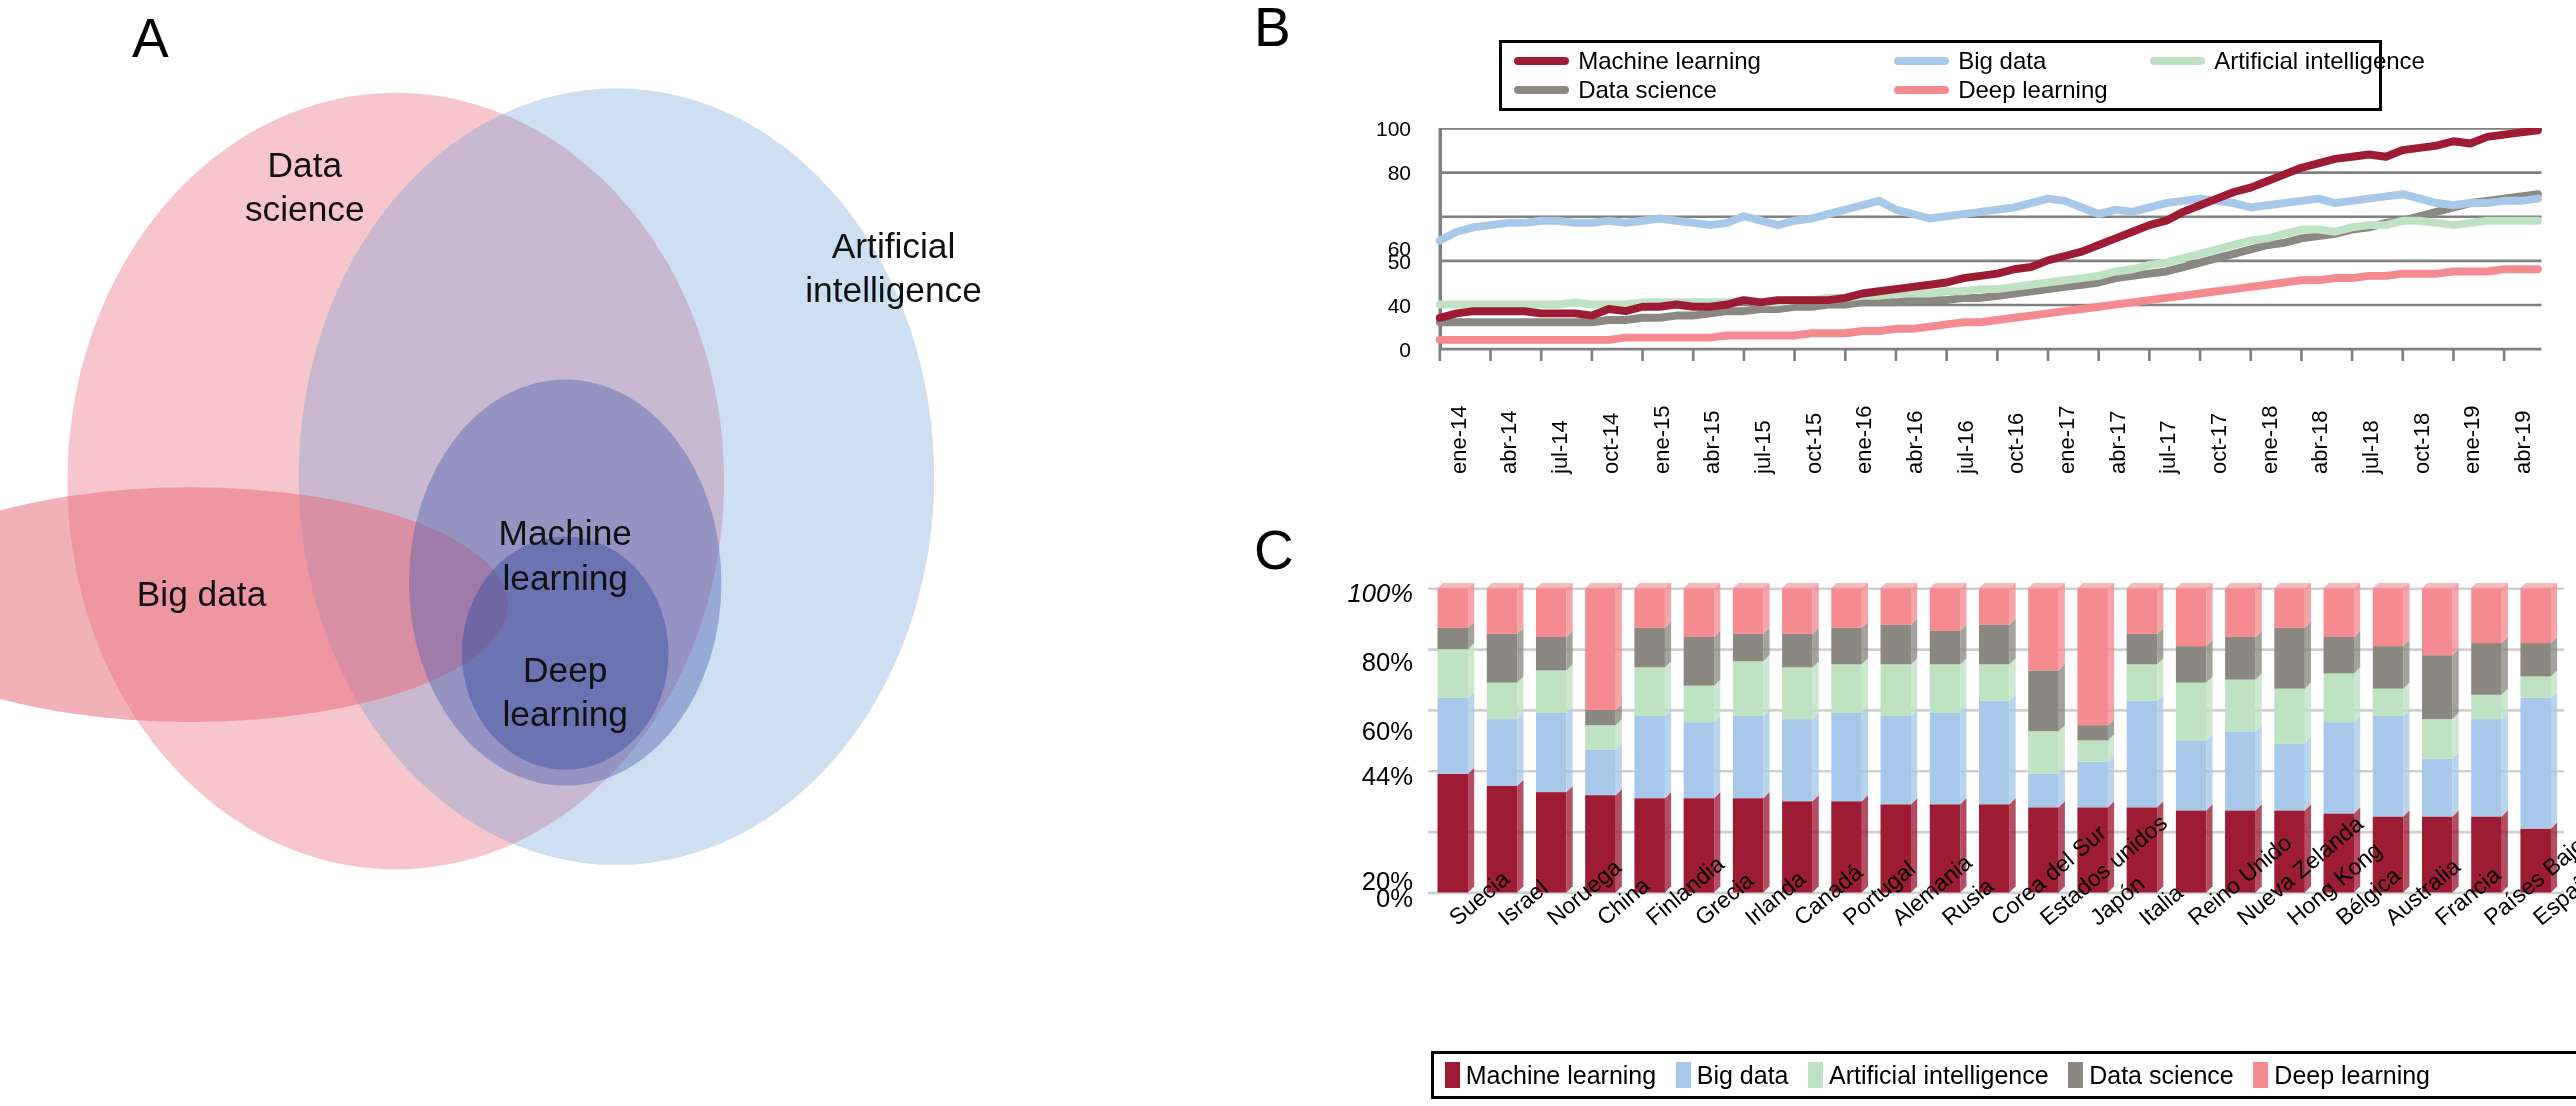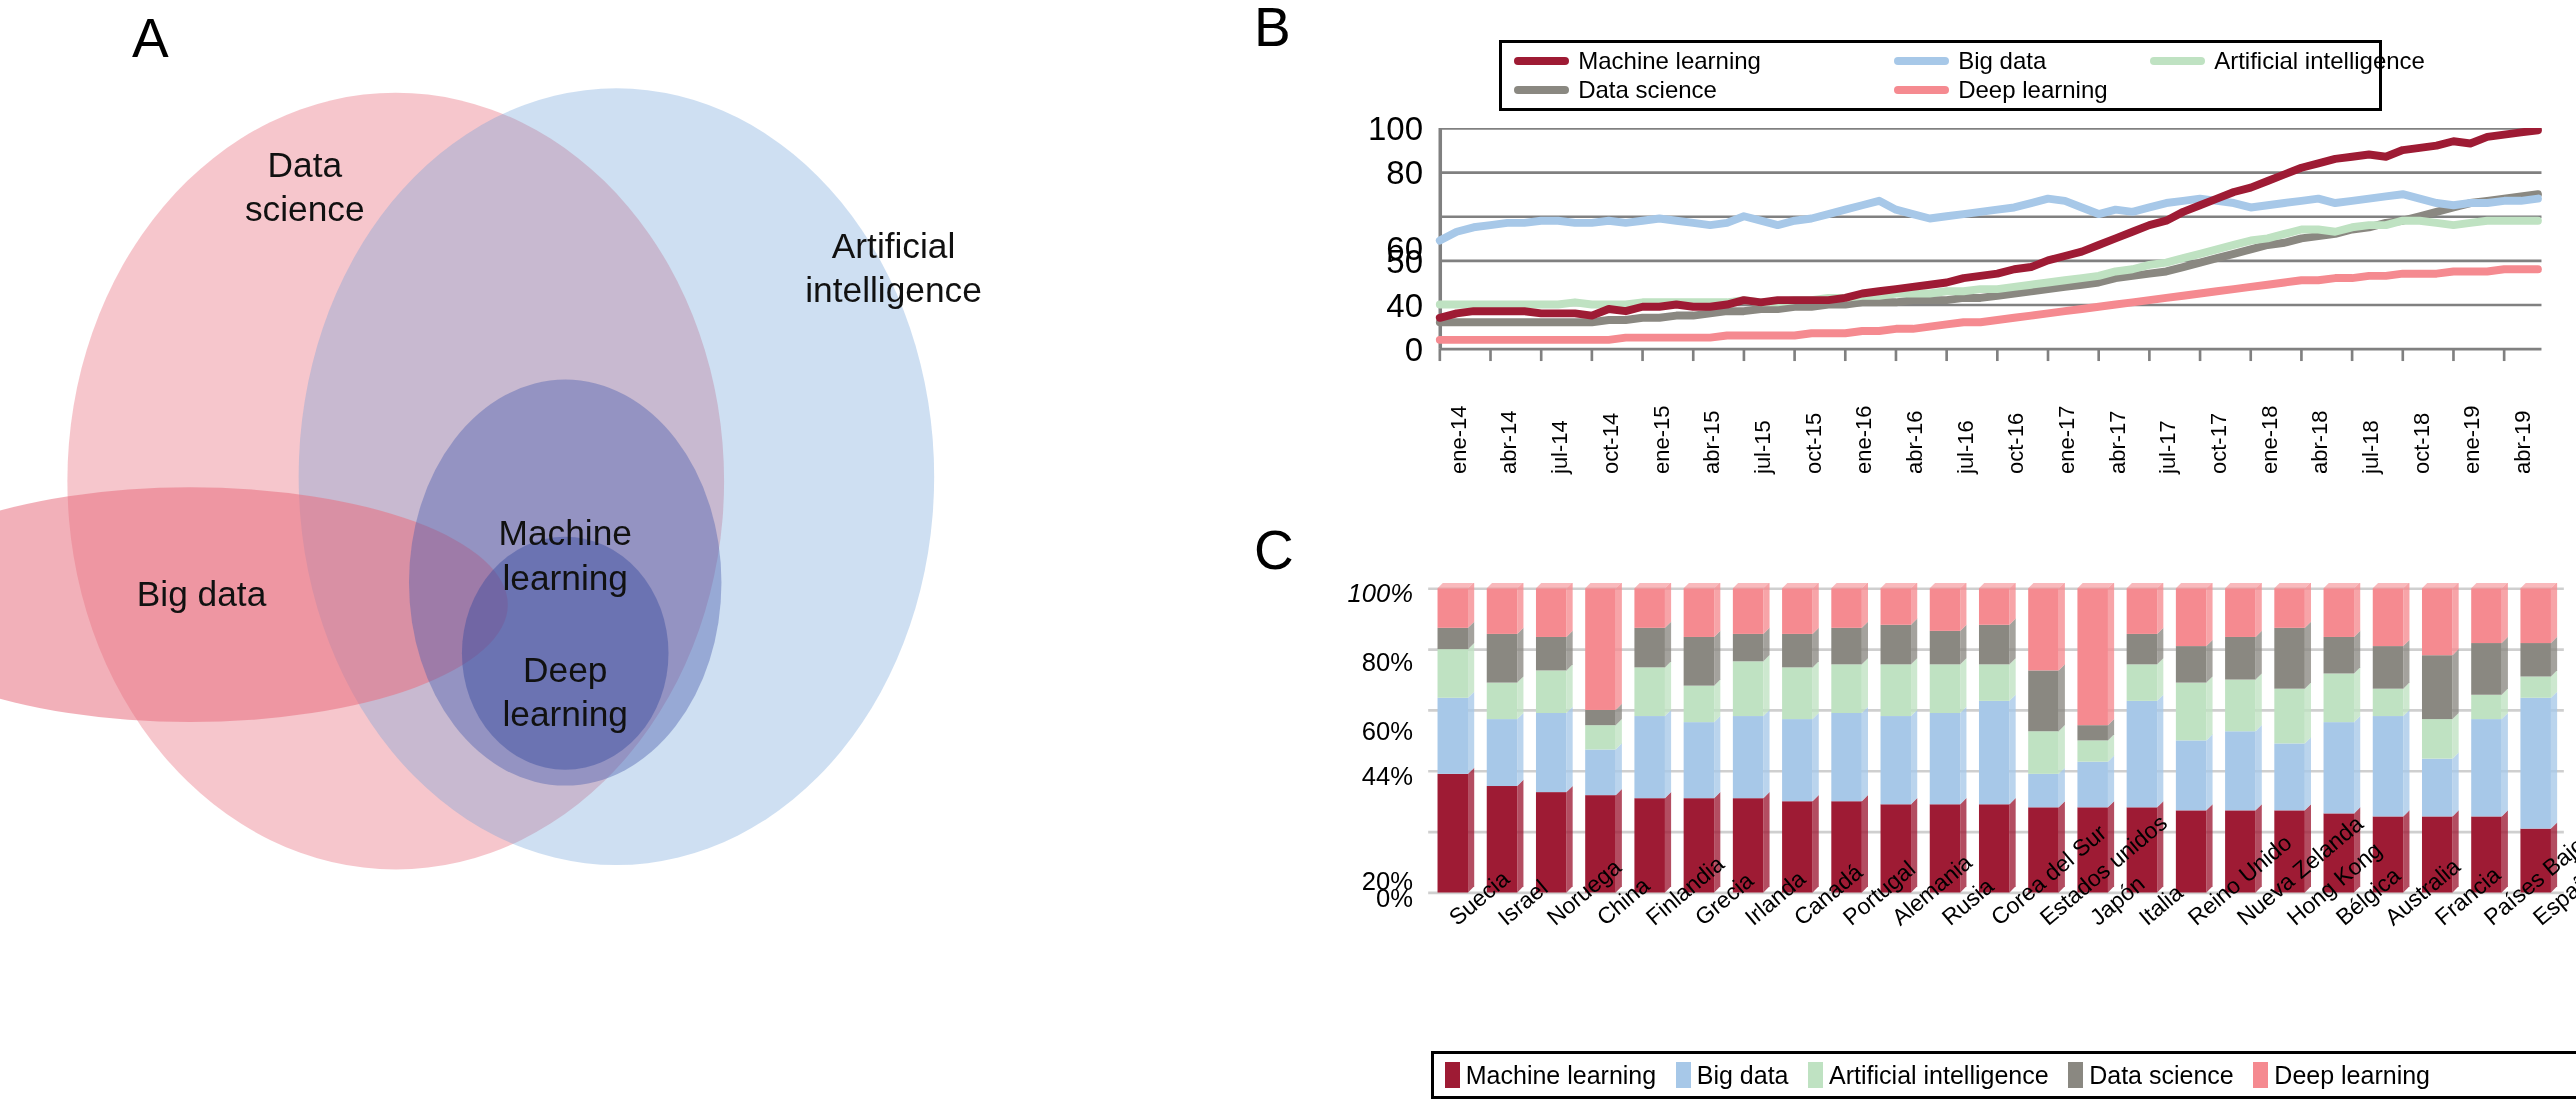--- a/index.html
+++ b/index.html
@@ -13,21 +13,21 @@
   .venn-label{font-family:"Liberation Sans",sans-serif;font-size:40px;fill:#111;text-anchor:middle;}
 
   
   #panelB{position:absolute;left:1254px;top:0;width:1322px;height:530px;}
   #bLegend{position:absolute;left:245px;top:40px;width:883px;height:71px;border:3.5px solid #000;background:#fff;box-sizing:border-box;
            display:grid;grid-template-columns:380px 256px 247px;grid-template-rows:1fr 1fr;align-items:center;padding:3.5px 12.4px;}
   .lg-item{display:flex;align-items:center;gap:8.8px;}
   .lg-line{width:55px;height:8px;border-radius:4.4px;flex:0 0 auto;}
   .lg-txt{font-size:24px;white-space:nowrap;line-height:1;}
   .yaxis-b{position:absolute;left:97px;top:115px;width:72px;height:265px;}
-  .ytick-b{position:absolute;right:0;font-size:33px;line-height:1;text-align:right;transform:translateY(-50%);}
+  .ytick-b{position:absolute;right:12px;font-size:21px;line-height:1;text-align:right;transform:translateY(-50%);}
   .xlabels-b{position:absolute;left:177px;top:375px;width:1112px;height:150px;}
   .xlab-b{position:absolute;font-size:22px;white-space:nowrap;transform-origin:left top;transform:rotate(-90deg);line-height:1;}
 
   
   #panelC{position:absolute;left:1254px;top:530px;width:1322px;height:576px;}
   .yaxis-c{position:absolute;left:35px;top:49px;width:124px;height:335px;}
   .ytick-c{position:absolute;right:0;font-size:25.6px;line-height:1;text-align:right;transform:translateY(-50%);}
   .xlabels-c{position:absolute;left:168px;top:378px;width:1165px;height:159px;}
   .xlab-c{position:absolute;font-size:23px;white-space:nowrap;transform-origin:left top;transform:rotate(-40deg);line-height:1;}
   #cLegend{position:absolute;left:177px;top:521px;width:1148px;height:48px;border:3.5px solid #000;background:#fff;box-sizing:border-box;

